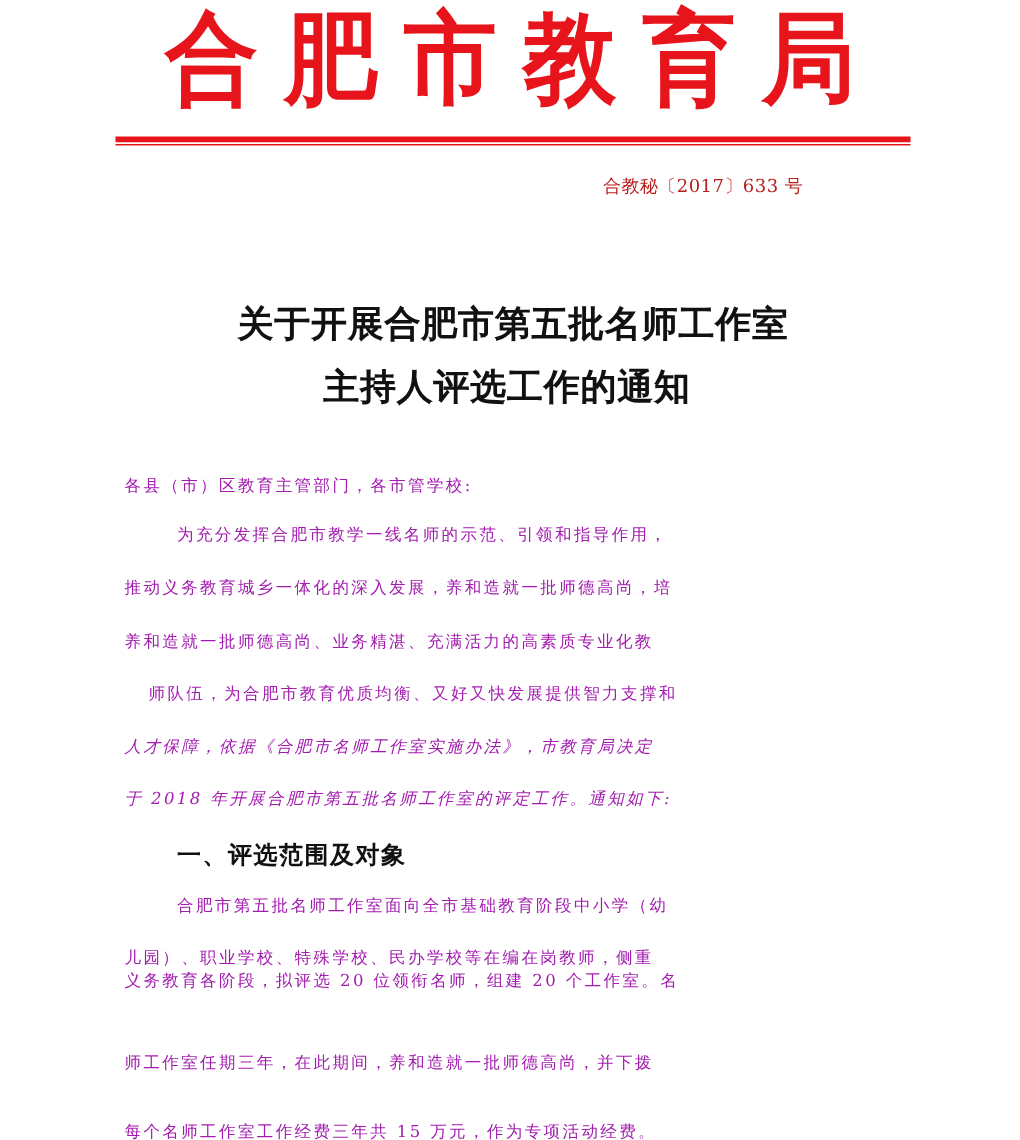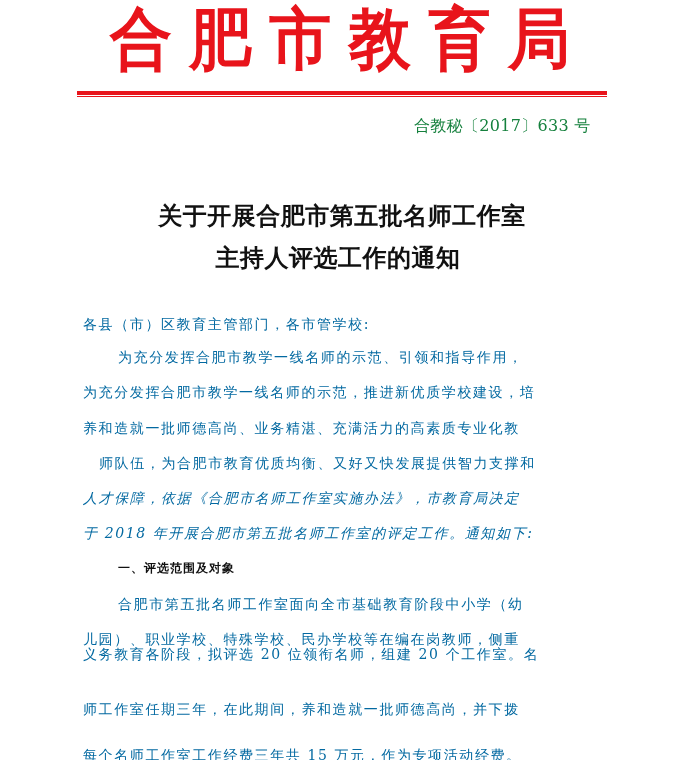--- a/index.html
+++ b/index.html
@@ -47,52 +47,52 @@
     .red-rule .gap {
       height: 1px;
       background: #ffffff;
     }
     .red-rule .thin {
       height: 1px;
       background: #e8141b;
     }
     .doc-number {
       position: absolute;
-      left: 414px;
+      left: 402px;
       top: 116px;
-      font-size: 16px;
+      font-size: 12px;
       letter-spacing: 0.3px;
-      color: #15803d;
+      color: #b91c1c;
     }
     .title {
       position: absolute;
       left: 0;
       width: 680px;
       text-align: center;
       font-size: 24px;
       font-weight: bold;
       color: #111;
       letter-spacing: 0.5px;
     }
     .title.l1 { top: 200px; left: 2px; }
     .title.l2 { top: 242px; left: -2px; }
     .body-line {
       position: absolute;
       left: 83px;
       width: 520px;
-      font-size: 14px;
+      font-size: 11px;
       letter-spacing: 1.6px;
       white-space: nowrap;
-      color: #0369a1;
+      color: #a21caf;
     }
     .indent { left: 118px; }
     .section-heading {
       position: absolute;
       left: 118px;
-      font-size: 12px;
+      font-size: 16px;
       font-weight: bold;
       font-family: "DejaVu Sans", "Liberation Sans", sans-serif;
       letter-spacing: 1px;
       color: #111;
     }
   </style>
 </head>
 <body>
 
 <div class="letterhead">
@@ -111,21 +111,21 @@
 </div>
 
 <div class="doc-number">合教秘〔2017〕633 号</div>
 
 <div class="title l1">关于开展合肥市第五批名师工作室</div>
 <div class="title l2">主持人评选工作的通知</div>
 
 <div class="body-line" style="top:316px;">各县（市）区教育主管部门，各市管学校:</div>
 
 <div class="body-line indent" style="top:349px;">为充分发挥合肥市教学一线名师的示范、引领和指导作用，</div>
-<div class="body-line" style="top:384px;">为充分发挥合肥市教学一线名师的示范，推进新优质学校建设，培</div>
+<div class="body-line" style="top:384px;">推动义务教育城乡一体化的深入发展，养和造就一批师德高尚，培</div>
 <div class="body-line" style="top:420px;">养和造就一批师德高尚、业务精湛、充满活力的高素质专业化教</div>
 <div class="body-line" style="top:455px;margin-left:16px;">师队伍，为合肥市教育优质均衡、又好又快发展提供智力支撑和</div>
 <div class="body-line" style="top:490px;font-style:italic;">人才保障，依据《合肥市名师工作室实施办法》，市教育局决定</div>
 <div class="body-line" style="top:525px;font-style:italic;">于 2018 年开展合肥市第五批名师工作室的评定工作。通知如下:</div>
 
 <div class="section-heading" style="top:560px;">一、评选范围及对象</div>
 
 <div class="body-line indent" style="top:596px;">合肥市第五批名师工作室面向全市基础教育阶段中小学（幼</div>
 <div class="body-line" style="top:631px;">儿园）、职业学校、特殊学校、民办学校等在编在岗教师，侧重</div>
 <div class="body-line" style="top:646px;">义务教育各阶段，拟评选 20 位领衔名师，组建 20 个工作室。名</div>

